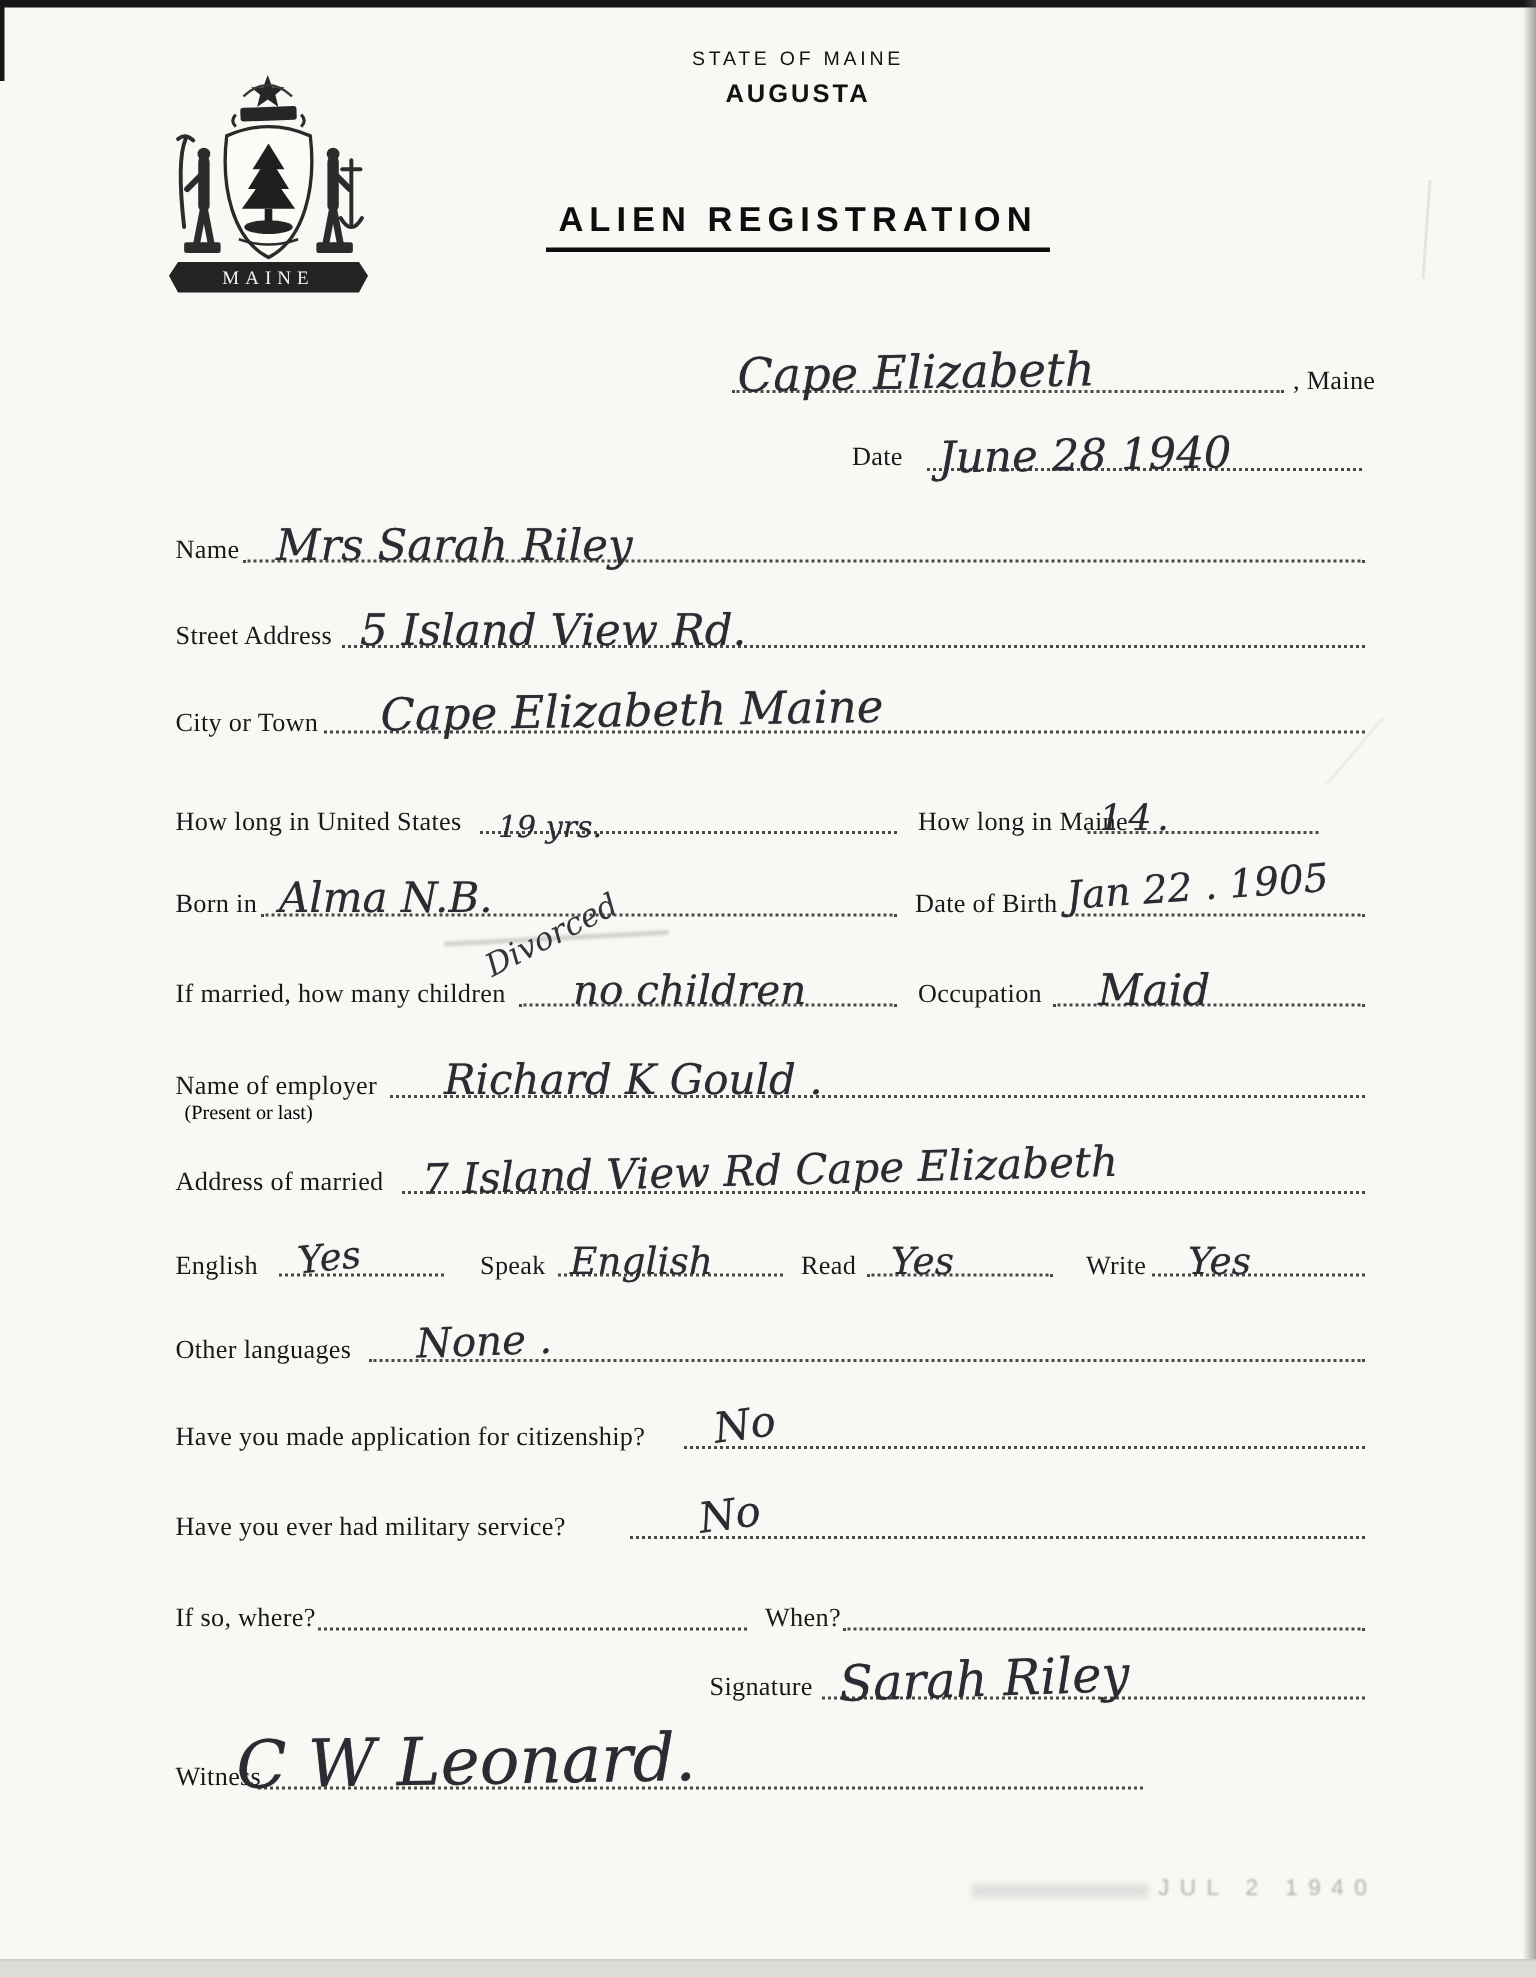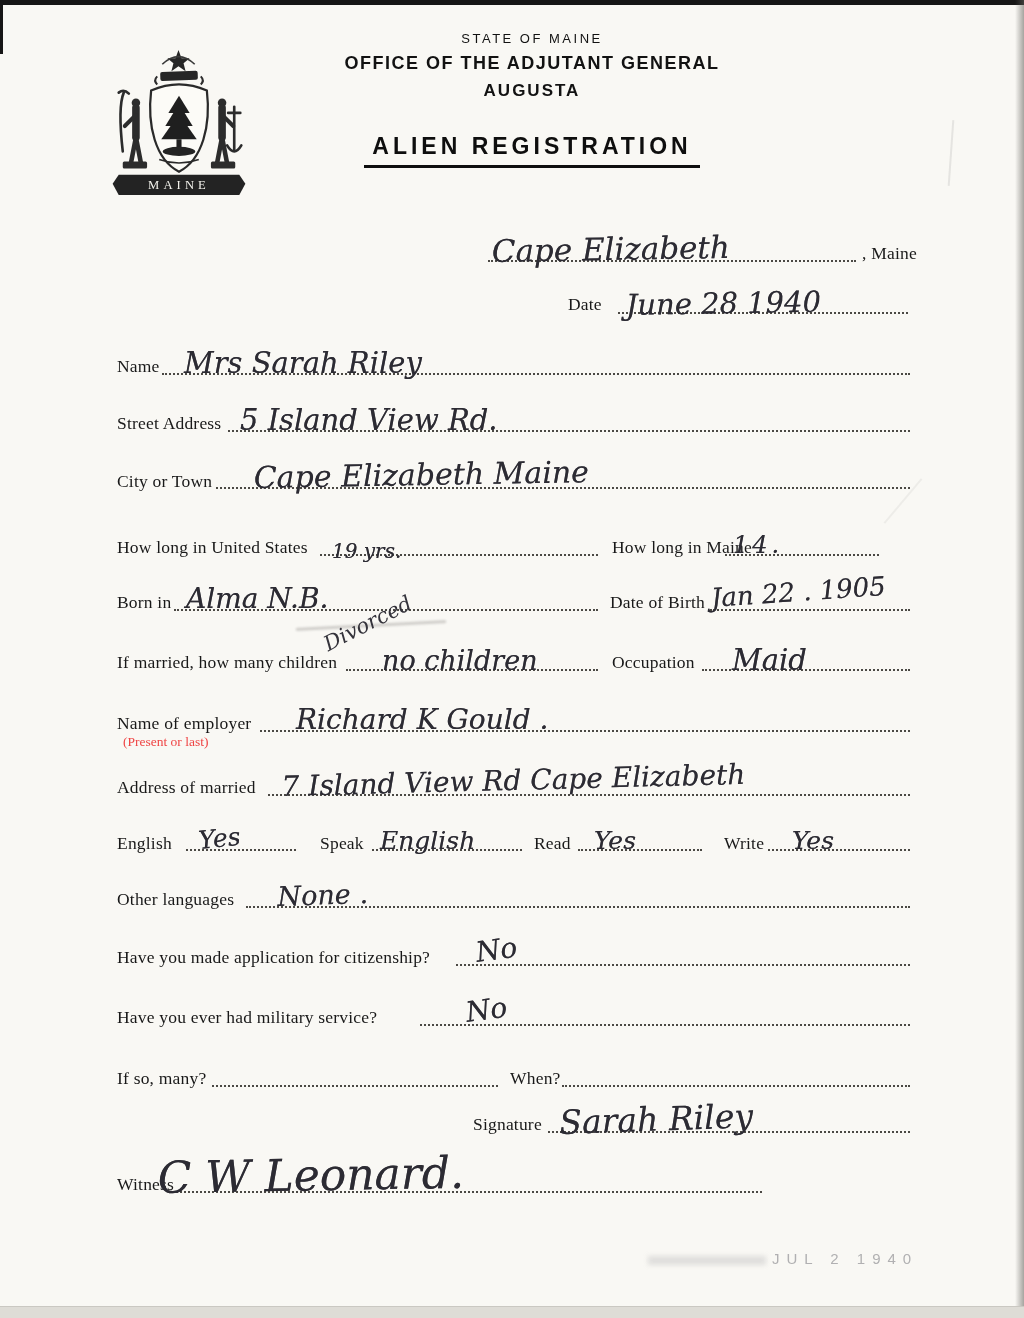--- a/index.html
+++ b/index.html
@@ -14,21 +14,21 @@
   .hdr{position:absolute;left:40px;right:0;top:31px;text-align:center;font-family:"Liberation Sans",sans-serif;color:#121212;}
   .hdr-state{font-size:13px;font-weight:normal;letter-spacing:2.5px;margin-bottom:7px;}
   .hdr-office{font-size:18px;font-weight:bold;letter-spacing:1.5px;margin-bottom:7px;}
   .hdr-city{font-size:17px;font-weight:bold;letter-spacing:2px;}
   .titlewrap{position:absolute;left:40px;right:0;top:133px;text-align:center;}
   .doc-title{display:inline-block;font-family:"Liberation Sans",sans-serif;font-size:23px;font-weight:bold;letter-spacing:4px;color:#0e0e0e;border-bottom:3.5px solid #0e0e0e;padding:0 8px 5px 8px;}
   
   .seal{position:absolute;left:110px;top:46px;width:138px;height:152px;}
   
   .lbl{position:absolute;font-size:17.5px;color:#191919;white-space:nowrap;letter-spacing:.2px;}
-  .sublbl{position:absolute;font-size:13.5px;color:#ef4444;white-space:nowrap;}
+  .sublbl{position:absolute;font-size:13.5px;color:#000000;white-space:nowrap;}
   .line{position:absolute;height:26px;border-bottom:2px dotted #4b4944;}
   .hw{position:absolute;font-family:"DejaVu Serif",serif;font-style:italic;color:#2c2b33;white-space:nowrap;line-height:1;transform-origin:left bottom;text-shadow:0 0 .5px rgba(44,43,51,.7);}
   .annot{position:absolute;font-family:"DejaVu Serif",serif;font-style:italic;color:#34333b;white-space:nowrap;line-height:1;}
   .smudge{position:absolute;background:rgba(100,98,95,.28);filter:blur(1px);}
   .crease{position:absolute;background:rgba(60,60,60,.10);}
   .stamp{position:absolute;font-family:"Liberation Sans",sans-serif;color:rgba(128,128,133,.6);letter-spacing:7px;font-size:15px;filter:blur(.6px);white-space:nowrap;}
   .stampblob{position:absolute;background:rgba(130,130,135,.22);filter:blur(2.5px);}
 </style>
 </head>
 <body>
@@ -72,21 +72,20 @@
       <path d="M116 66 L128 66" stroke-width="2.6"></path>
     </g>
     <rect x="12" y="114" width="24" height="7" rx="1.5" fill="#2c2c2c"></rect>
     <rect x="99" y="114" width="24" height="7" rx="1.5" fill="#2c2c2c"></rect>
     <path d="M8 127 L127 127 L133 136 L127 147 L8 147 L2 136 Z" fill="#232323"></path>
     <text x="67.5" y="141.5" text-anchor="middle" font-size="12.5" letter-spacing="4" fill="#f3f2ec" font-family="Liberation Serif, serif">MAINE</text>
   </svg>
 
   <div class="hdr">
     <div class="hdr-state">STATE OF MAINE</div>
-    <div class="hdr-office">OFFICE OF THE ADJUTANT GENERAL</div>
     <div class="hdr-city">AUGUSTA</div>
   </div>
   <div class="titlewrap">
     <span class="doc-title">ALIEN REGISTRATION</span>
   </div>
 
   <div class="line" style="left:488px;top:234px;width:368px;">
     <span class="hw" style="left:4px;bottom:-7px;font-size:31px;transform:rotate(-1deg);">Cape Elizabeth</span>
   </div>
   <span class="lbl" style="left:862px;top:243px;">, Maine</span>
@@ -176,21 +175,21 @@
   <span class="lbl" style="left:117px;top:947px;">Have you made application for citizenship?</span>
   <div class="line" style="left:456px;top:938px;width:454px;">
     <span class="hw" style="left:22px;bottom:-3px;font-size:28px;transform:rotate(-8deg);">No</span>
   </div>
 
   <span class="lbl" style="left:117px;top:1007px;">Have you ever had military service?</span>
   <div class="line" style="left:420px;top:998px;width:490px;">
     <span class="hw" style="left:48px;bottom:-3px;font-size:28px;transform:rotate(-8deg);">No</span>
   </div>
 
-  <span class="lbl" style="left:117px;top:1068px;">If so, many?</span>
+  <span class="lbl" style="left:117px;top:1068px;">If so, where?</span>
   <div class="line" style="left:212px;top:1059px;width:286px;"></div>
   <span class="lbl" style="left:510px;top:1068px;">When?</span>
   <div class="line" style="left:562px;top:1059px;width:348px;"></div>
 
   <span class="lbl" style="left:473px;top:1114px;">Signature</span>
   <div class="line" style="left:548px;top:1105px;width:362px;">
     <span class="hw" style="left:12px;bottom:-8px;font-size:33px;transform:rotate(-2deg);">Sarah Riley</span>
   </div>
 
   <span class="lbl" style="left:117px;top:1174px;">Witness</span>

